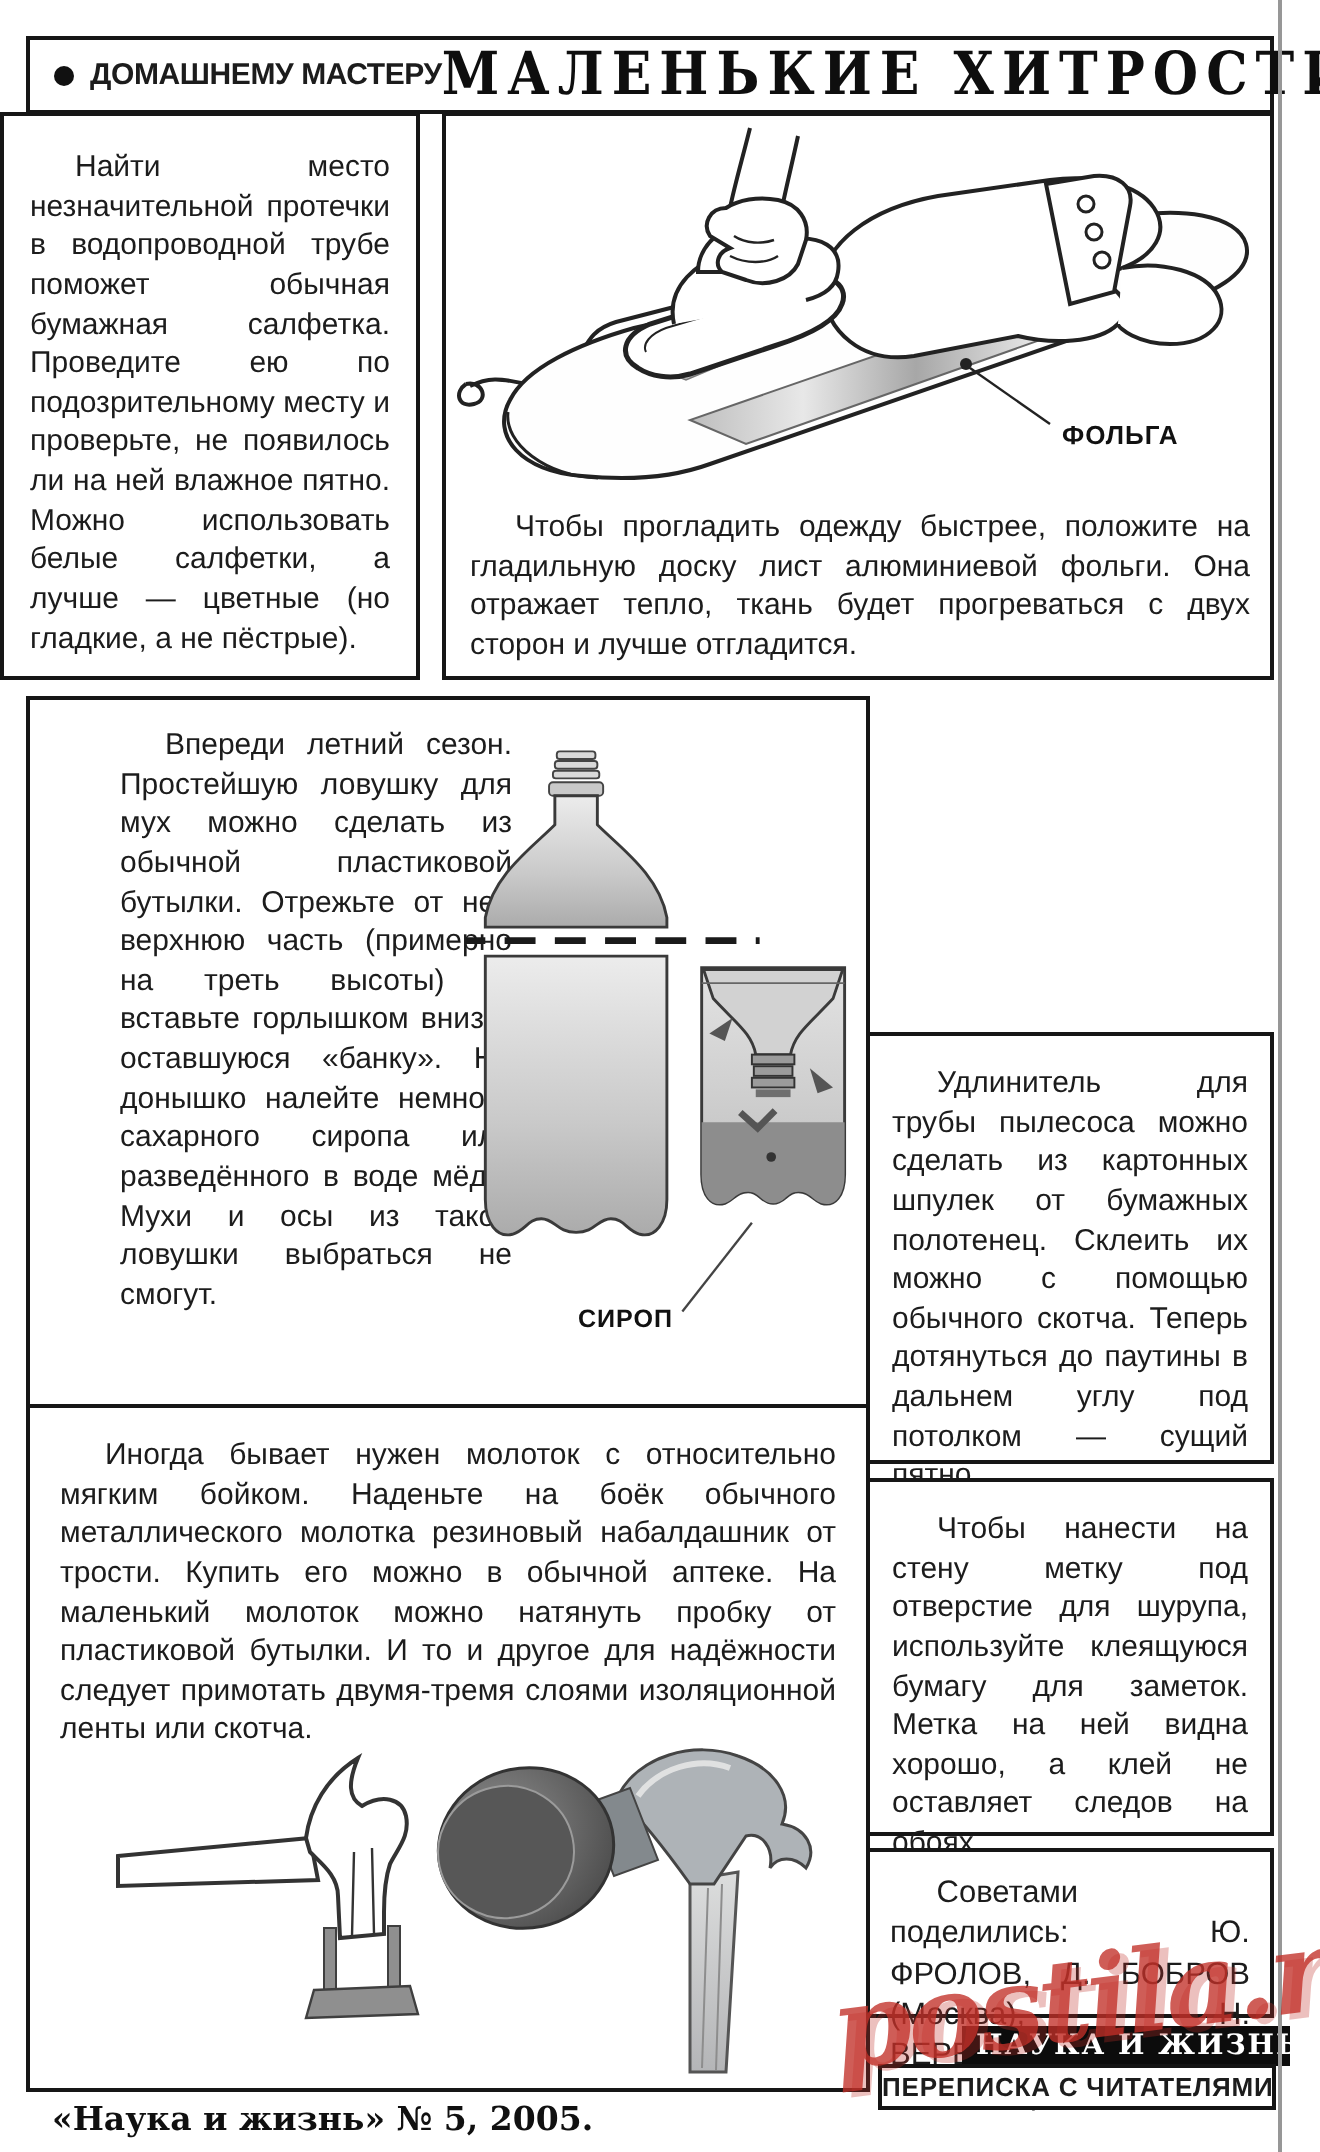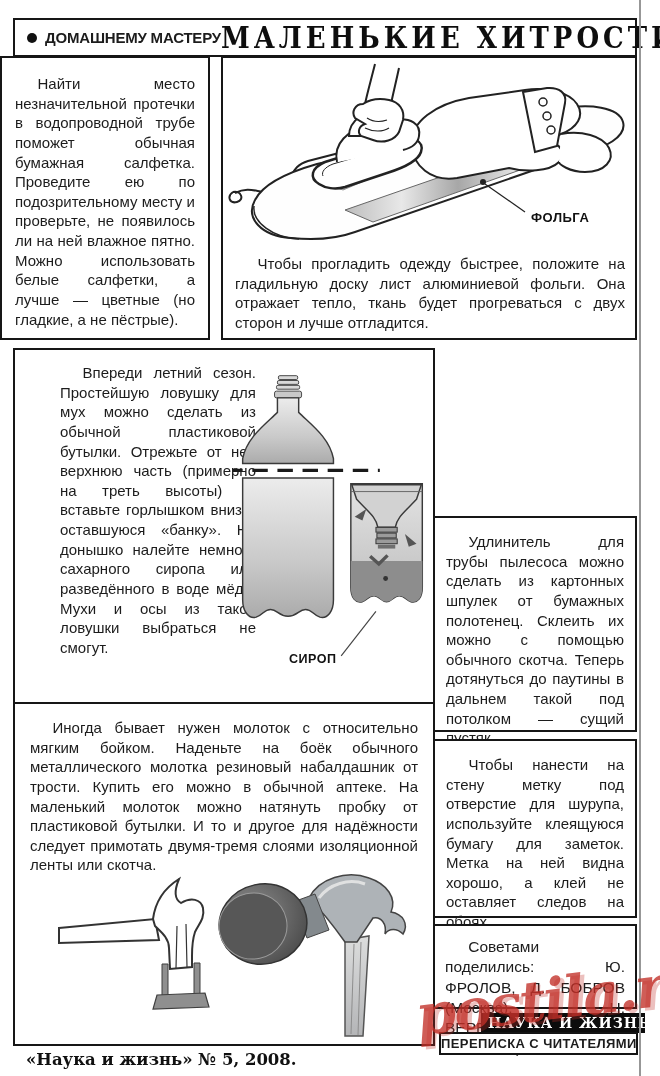--- a/index.html
+++ b/index.html
@@ -197,36 +197,36 @@
         <path d="M262,34 C272,20 292,14 308,20" stroke="#e9e9e9" stroke-width="3" fill="none" opacity="0.85"></path>
         <polygon points="236,38 258,30 272,66 250,74" fill="#83898d" stroke="#444" stroke-width="1"></polygon>
         <ellipse cx="206" cy="60" rx="44" ry="40" fill="url(#knobGrad)" stroke="#333" stroke-width="1.5" transform="rotate(-12 206 60)"></ellipse>
         <ellipse cx="196" cy="62" rx="34" ry="33" fill="#575757" stroke="#9b9b9b" stroke-width="1" transform="rotate(-12 196 62)"></ellipse>
       </g>
     </svg>
   </div>
 
   <div class="box rc2">
     <div class="tip">
-        <p>Удлинитель для трубы пылесоса можно сделать из картонных шпулек от бумажных полотенец. Склеить их можно с помощью обычного скотча. Теперь дотянуться до паутины в дальнем такой под потолком — сущий пустяк.</p>
+        <p>Удлинитель для трубы пылесоса можно сделать из картонных шпулек от бумажных полотенец. Склеить их можно с помощью обычного скотча. Теперь дотянуться до паутины в дальнем углу под потолком — сущий пятно.</p>
       </div>
   </div>
   <div class="box rc3">
     <div class="tip">
         <p>Чтобы нанести на стену метку под отверстие для шурупа, используйте клеящуюся бумагу для заметок. Метка на ней видна хорошо, а клей не оставляет следов на обоях.</p>
       </div>
   </div>
   <div class="box rc-credits">
     <div class="tip">
         <p>Советами поделились: Ю. ФРОЛОВ, Д. БОБРОВ (Москва), Н. ВЕРЕЩАГИН (г. Смоленск).</p>
       </div>
   </div>
 
   <div class="badge-black">НАУКА И ЖИЗНЬ</div>
   <div class="badge-rubric">ПЕРЕПИСКА С ЧИТАТЕЛЯМИ</div>
 
-  <div class="footer">«Наука и жизнь» № 5, 2008.</div>
+  <div class="footer">«Наука и жизнь» № 5, 2005.</div>
 
   <div class="watermark">postila.ru</div>
 
   <div class="scan-edge"></div>
 
 </div>
 
 </body></html>

